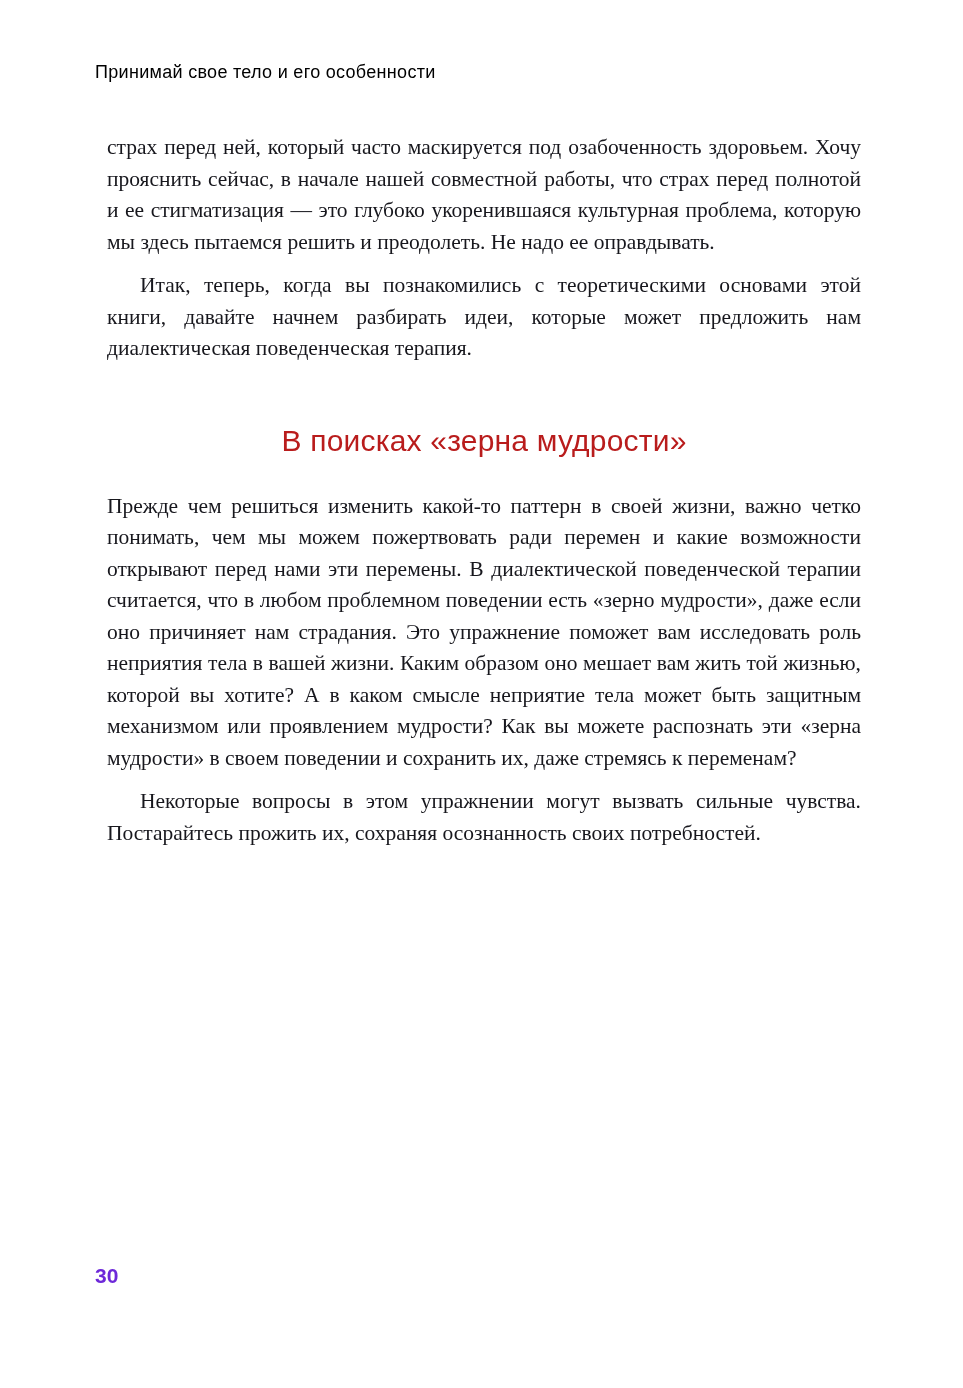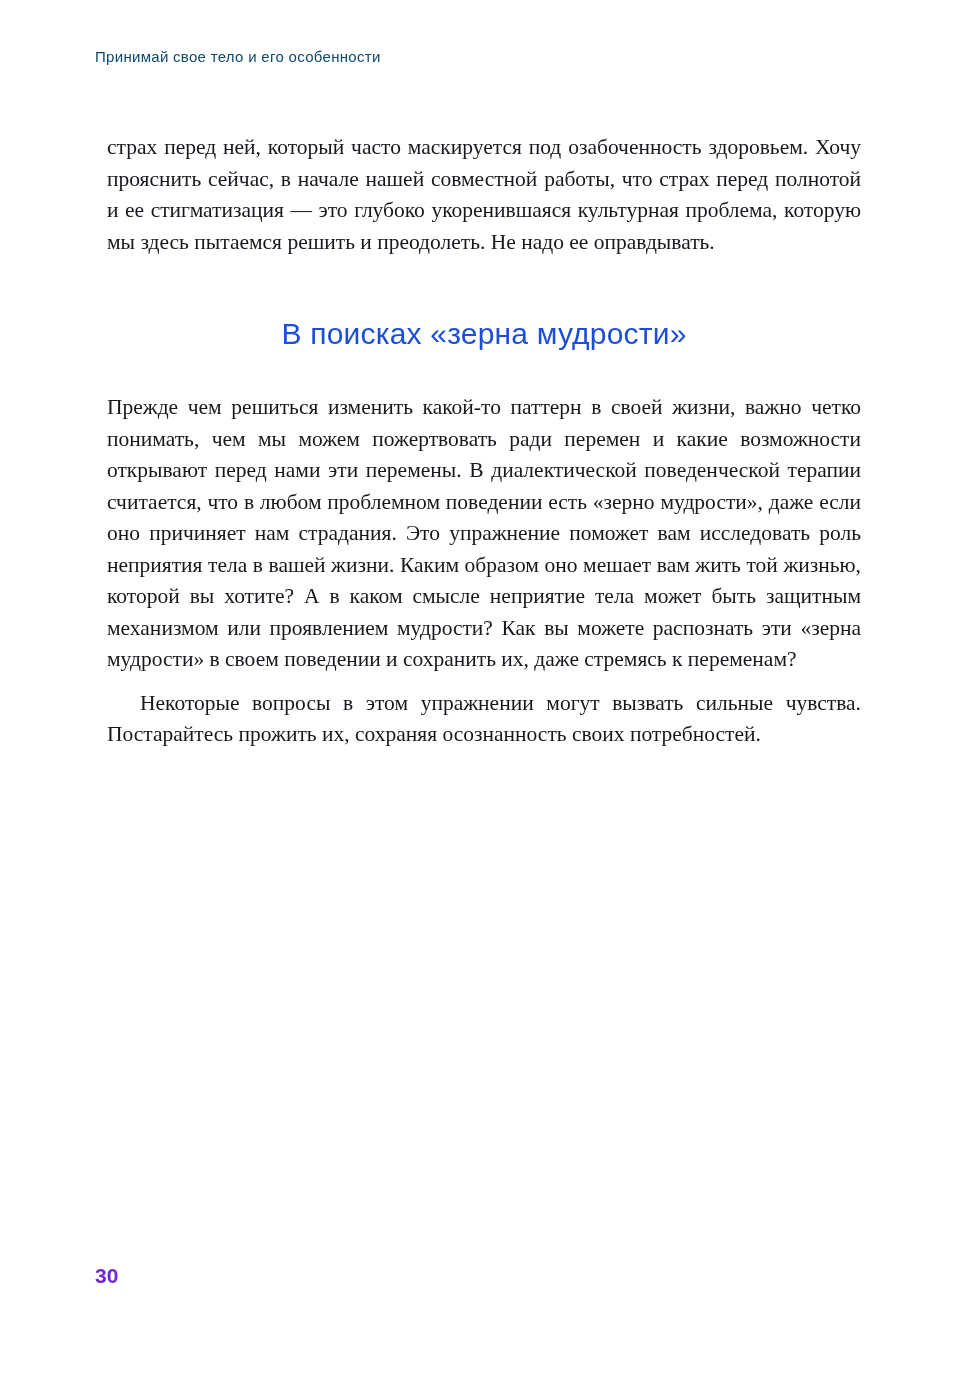--- a/index.html
+++ b/index.html
@@ -12,26 +12,26 @@
       width: 963px;
       height: 1388px;
       background: #ffffff;
       overflow: hidden;
       font-family: "Liberation Serif", serif;
       color: #17171d;
     }
     .running-head {
       position: absolute;
       left: 95px;
-      top: 48px;
+      top: 62px;
       width: 780px;
       font-family: "Liberation Sans", sans-serif;
-      font-size: 15px;
+      font-size: 18px;
       font-weight: 400;
-      color: #0c4a6e;
+      color: #000000;
       letter-spacing: 0.3px;
     }
     .text-block {
       position: absolute;
       left: 95px;
       top: 120px;
       width: 778px;
       font-size: 21.5px;
       line-height: 31.5px;
       text-align: justify;
@@ -43,23 +43,23 @@
     }
     .text-block p.indent {
       text-indent: 33px;
     }
     .section-heading {
       font-family: "Liberation Sans", sans-serif;
       font-weight: 400;
       font-size: 30px;
       line-height: 36px;
       text-align: center;
-      color: #1d4ed8;
+      color: #b91c1c;
       letter-spacing: 0.2px;
-      margin: 58px 0 40px 0;
+      margin: 58px 0 32px 0;
       text-indent: 0;
     }
     .page-number {
       position: absolute;
       left: 95px;
       top: 1264px;
       font-family: "Liberation Sans", sans-serif;
       font-size: 21px;
       font-weight: 700;
       color: #6d28d9;
@@ -69,20 +69,21 @@
 <body>
 
 <div class="page">
 
   <div class="running-head">Принимай свое тело и его особенности</div>
 
   <div class="text-block">
 
     <p>страх перед ней, который часто маскируется под озабоченность здоровьем. Хочу прояснить сейчас, в начале нашей совместной работы, что страх перед полнотой и ее стигматизация — это глубоко укоренившаяся культурная проблема, которую мы здесь пытаемся решить и преодолеть. Не надо ее оправдывать.</p>
 
+    <p class="indent">Итак, теперь, когда вы познакомились с теоретическими основами этой книги, давайте начнем разбирать идеи, которые может предложить нам диалектическая поведенческая терапия.</p>
 
     <h2 class="section-heading">В поисках «зерна мудрости»</h2>
 
     <p>Прежде чем решиться изменить какой-то паттерн в своей жизни, важно четко понимать, чем мы можем пожертвовать ради перемен и какие возможности открывают перед нами эти перемены. В диалектической поведенческой терапии считается, что в любом проблемном поведении есть «зерно мудрости», даже если оно причиняет нам страдания. Это упражнение поможет вам исследовать роль неприятия тела в вашей жизни. Каким образом оно мешает вам жить той жизнью, которой вы хотите? А в каком смысле неприятие тела может быть защитным механизмом или проявлением мудрости? Как вы можете распознать эти «зерна мудрости» в своем поведении и сохранить их, даже стремясь к переменам?</p>
 
     <p class="indent">Некоторые вопросы в этом упражнении могут вызвать сильные чувства. Постарайтесь прожить их, сохраняя осознанность своих потребностей.</p>
 
   </div>
 
   <div class="page-number">30</div>

